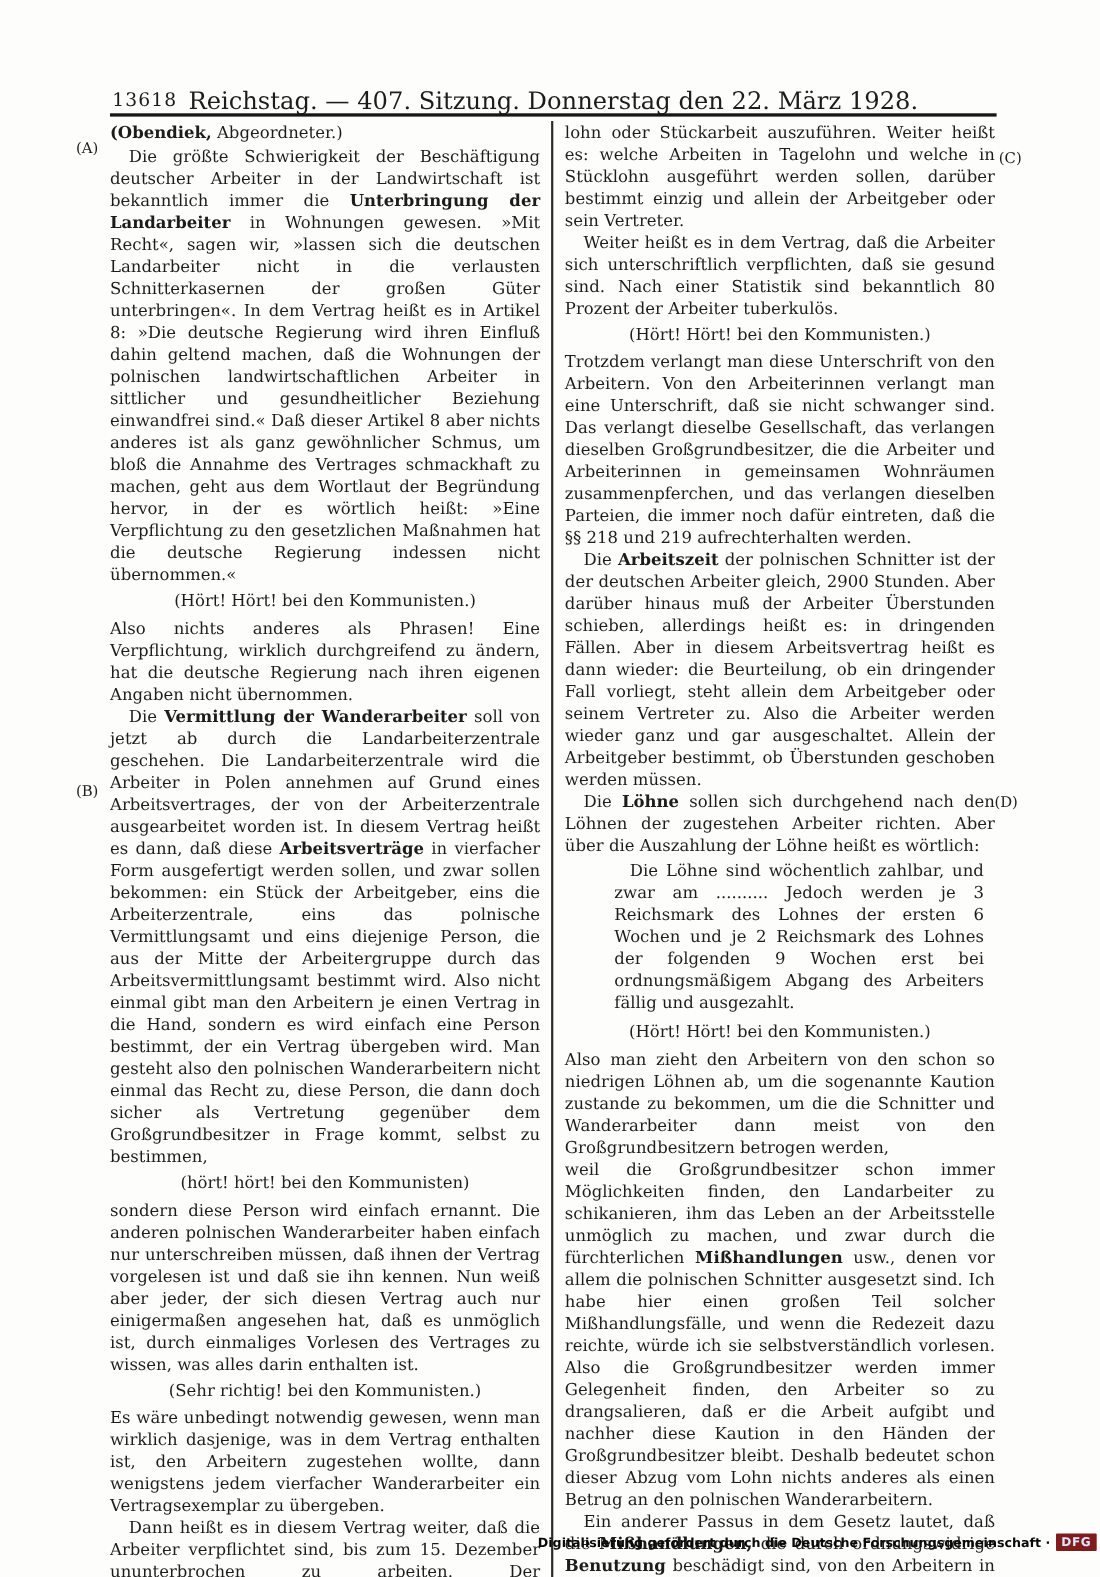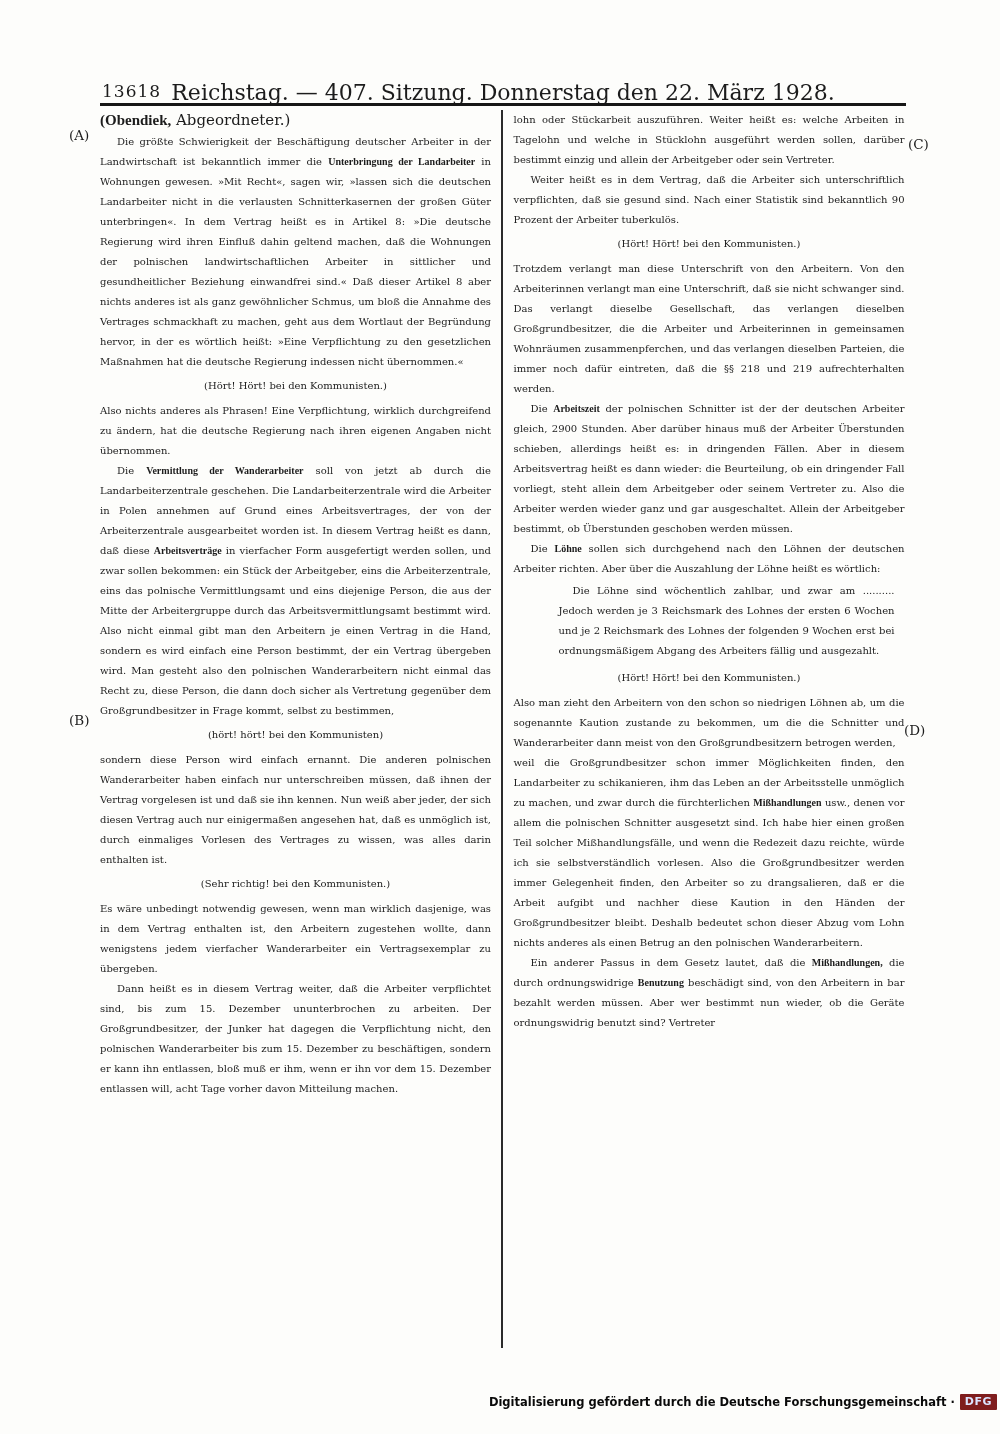--- a/index.html
+++ b/index.html
@@ -11,26 +11,26 @@
   .header-title {display:block; text-align:center; font-size:22px;}
 
   .header-rule {position:absolute; top:103px; left:100px; width:806px; height:2.5px; background:#161616;}
 
   .columns {position:absolute; top:110px; left:100px; width:806px; display:flex; align-items:stretch;}
   .col {width:391px; text-align:justify;}
   .col-left {margin-right:10px;}
   .col-right {margin-left:11px;}
   .col-divider {width:1.5px; min-height:1238px; background:#2b2b2b;}
 
-  .col p {margin:0; font-size:10px; line-height:20px; hyphens:auto; -webkit-hyphens:auto;}
+  .col p {margin:0; font-size:15px; line-height:20px; hyphens:auto; -webkit-hyphens:auto;}
   .speaker {margin-bottom:2px !important; font-size:15px !important; text-align:left;}
   .indent {text-indent:17px;}
   .interjection {text-align:center; margin:4px 0 5px 0 !important;}
   .quote {padding:2px 10px 3px 45px; text-indent:14px;}
-  .b {font-weight:bold;font-family:Liberation Serif, serif;}
+  .b {font-weight:bold;}
 
   .margin-label {position:absolute; font-size:13.5px; font-family:"DejaVu Serif", serif; color:#1c1c1c;}
   .label-a {left:69px; top:127px;}
   .label-b {left:69px; top:712px;}
   .label-c {left:908px; top:136px;}
   .label-d {left:904px; top:722px;}
 
   .footer {position:absolute; right:3px; bottom:24px; display:flex; align-items:center; gap:5px;
            font-family:"DejaVu Sans", sans-serif; font-size:11.5px; font-weight:bold; color:#0a0a0a;}
   .dfg-logo {display:inline-block; padding:1px 5px 2px 5px; font-size:11px; letter-spacing:0.5px;
@@ -62,25 +62,25 @@
         <p class="p indent"><span>Die </span><span class="b">Vermittlung der Wanderarbeiter</span><span> soll von jetzt ab durch die Landarbeiterzentrale geschehen. Die Landarbeiterzentrale wird die Arbeiter in Polen annehmen auf Grund eines Arbeitsvertrages, der von der Arbeiterzentrale ausgearbeitet worden ist. In diesem Vertrag heißt es dann, daß diese </span><span class="b">Arbeitsverträge</span><span> in vierfacher Form ausgefertigt werden sollen, und zwar sollen bekommen: ein Stück der Arbeitgeber, eins die Arbeiterzentrale, eins das polnische Vermittlungsamt und eins diejenige Person, die aus der Mitte der Arbeitergruppe durch das Arbeitsvermittlungsamt bestimmt wird. Also nicht einmal gibt man den Arbeitern je einen Vertrag in die Hand, sondern es wird einfach eine Person bestimmt, der ein Vertrag übergeben wird. Man gesteht also den polnischen Wanderarbeitern nicht einmal das Recht zu, diese Person, die dann doch sicher als Vertretung gegenüber dem Großgrundbesitzer in Frage kommt, selbst zu bestimmen,</span></p>
         <p class="interjection"><span>(hört! hört! bei den Kommunisten)</span></p>
         <p class="p"><span>sondern diese Person wird einfach ernannt. Die anderen polnischen Wanderarbeiter haben einfach nur unterschreiben müssen, daß ihnen der Vertrag vorgelesen ist und daß sie ihn kennen. Nun weiß aber jeder, der sich diesen Vertrag auch nur einigermaßen angesehen hat, daß es unmöglich ist, durch einmaliges Vorlesen des Vertrages zu wissen, was alles darin enthalten ist.</span></p>
         <p class="interjection"><span>(Sehr richtig! bei den Kommunisten.)</span></p>
         <p class="p"><span>Es wäre unbedingt notwendig gewesen, wenn man wirklich dasjenige, was in dem Vertrag enthalten ist, den Arbeitern zugestehen wollte, dann wenigstens jedem vierfacher Wanderarbeiter ein Vertragsexemplar zu übergeben.</span></p>
         <p class="p indent"><span>Dann heißt es in diesem Vertrag weiter, daß die Arbeiter verpflichtet sind, bis zum 15. Dezember ununterbrochen zu arbeiten. Der Großgrundbesitzer, der Junker hat dagegen die Verpflichtung nicht, den polnischen Wanderarbeiter bis zum 15. Dezember zu beschäftigen, sondern er kann ihn entlassen, bloß muß er ihm, wenn er ihn vor dem 15. Dezember entlassen will, acht Tage vorher davon Mitteilung machen.</span></p>
       </div>
     <div class="col-divider"></div>
     <div class="col col-right" id="col-right">
         <p class="p"><span>lohn oder Stückarbeit auszuführen. Weiter heißt es: welche Arbeiten in Tagelohn und welche in Stücklohn ausgeführt werden sollen, darüber bestimmt einzig und allein der Arbeitgeber oder sein Vertreter.</span></p>
-        <p class="p indent"><span>Weiter heißt es in dem Vertrag, daß die Arbeiter sich unterschriftlich verpflichten, daß sie gesund sind. Nach einer Statistik sind bekanntlich 90 Prozent der Arbeiter tuberkulös.</span></p>
+        <p class="p indent"><span>Weiter heißt es in dem Vertrag, daß die Arbeiter sich unterschriftlich verpflichten, daß sie gesund sind. Nach einer Statistik sind bekanntlich 80 Prozent der Arbeiter tuberkulös.</span></p>
         <p class="interjection"><span>(Hört! Hört! bei den Kommunisten.)</span></p>
         <p class="p"><span>Trotzdem verlangt man diese Unterschrift von den Arbeitern. Von den Arbeiterinnen verlangt man eine Unterschrift, daß sie nicht schwanger sind. Das verlangt dieselbe Gesellschaft, das verlangen dieselben Großgrundbesitzer, die die Arbeiter und Arbeiterinnen in gemeinsamen Wohnräumen zusammenpferchen, und das verlangen dieselben Parteien, die immer noch dafür eintreten, daß die §§ 218 und 219 aufrechterhalten werden.</span></p>
         <p class="p indent"><span>Die </span><span class="b">Arbeitszeit</span><span> der polnischen Schnitter ist der der deutschen Arbeiter gleich, 2900 Stunden. Aber darüber hinaus muß der Arbeiter Überstunden schieben, allerdings heißt es: in dringenden Fällen. Aber in diesem Arbeitsvertrag heißt es dann wieder: die Beurteilung, ob ein dringender Fall vorliegt, steht allein dem Arbeitgeber oder seinem Vertreter zu. Also die Arbeiter werden wieder ganz und gar ausgeschaltet. Allein der Arbeitgeber bestimmt, ob Überstunden geschoben werden müssen.</span></p>
-        <p class="p indent"><span>Die </span><span class="b">Löhne</span><span> sollen sich durchgehend nach den Löhnen der deutschen Arbeiter richten. Aber über die Auszahlung der Löhne heißt es wörtlich:</span></p>
+        <p class="p indent"><span>Die </span><span class="b">Löhne</span><span> sollen sich durchgehend nach den Löhnen der zugestehen Arbeiter richten. Aber über die Auszahlung der Löhne heißt es wörtlich:</span></p>
         <p class="quote"><span>Die Löhne sind wöchentlich zahlbar, und zwar am .......... Jedoch werden je 3 Reichsmark des Lohnes der ersten 6 Wochen und je 2 Reichsmark des Lohnes der folgenden 9 Wochen erst bei ordnungsmäßigem Abgang des Arbeiters fällig und ausgezahlt.</span></p>
         <p class="interjection"><span>(Hört! Hört! bei den Kommunisten.)</span></p>
         <p class="p"><span>Also man zieht den Arbeitern von den schon so niedrigen Löhnen ab, um die sogenannte Kaution zustande zu bekommen, um die die Schnitter und Wanderarbeiter dann meist von den Großgrundbesitzern betrogen werden,</span></p>
         <p class="p"><span>weil die Großgrundbesitzer schon immer Möglichkeiten finden, den Landarbeiter zu schikanieren, ihm das Leben an der Arbeitsstelle unmöglich zu machen, und zwar durch die fürchterlichen </span><span class="b">Mißhandlungen</span><span> usw., denen vor allem die polnischen Schnitter ausgesetzt sind. Ich habe hier einen großen Teil solcher Mißhandlungsfälle, und wenn die Redezeit dazu reichte, würde ich sie selbstverständlich vorlesen. Also die Großgrundbesitzer werden immer Gelegenheit finden, den Arbeiter so zu drangsalieren, daß er die Arbeit aufgibt und nachher diese Kaution in den Händen der Großgrundbesitzer bleibt. Deshalb bedeutet schon dieser Abzug vom Lohn nichts anderes als einen Betrug an den polnischen Wanderarbeitern.</span></p>
         <p class="p indent"><span>Ein anderer Passus in dem Gesetz lautet, daß die </span><span class="b">Mißhandlungen,</span><span> die durch ordnungswidrige </span><span class="b">Benutzung</span><span> beschädigt sind, von den Arbeitern in bar bezahlt werden müssen. Aber wer bestimmt nun wieder, ob die Geräte ordnungswidrig benutzt sind? Vertreter</span></p>
       </div>
   </div>
 
   <div class="footer">
     <span>Digitalisierung gefördert durch die Deutsche Forschungsgemeinschaft ·</span>

